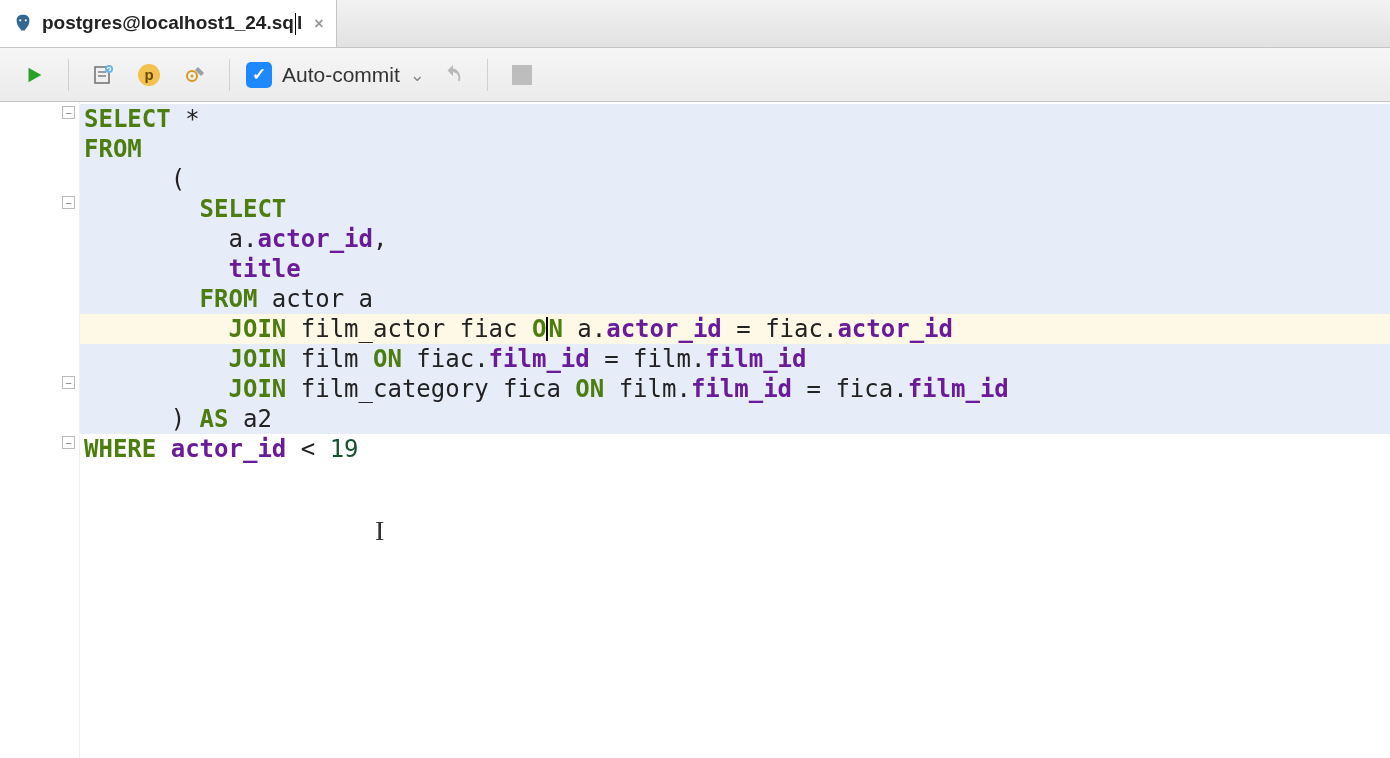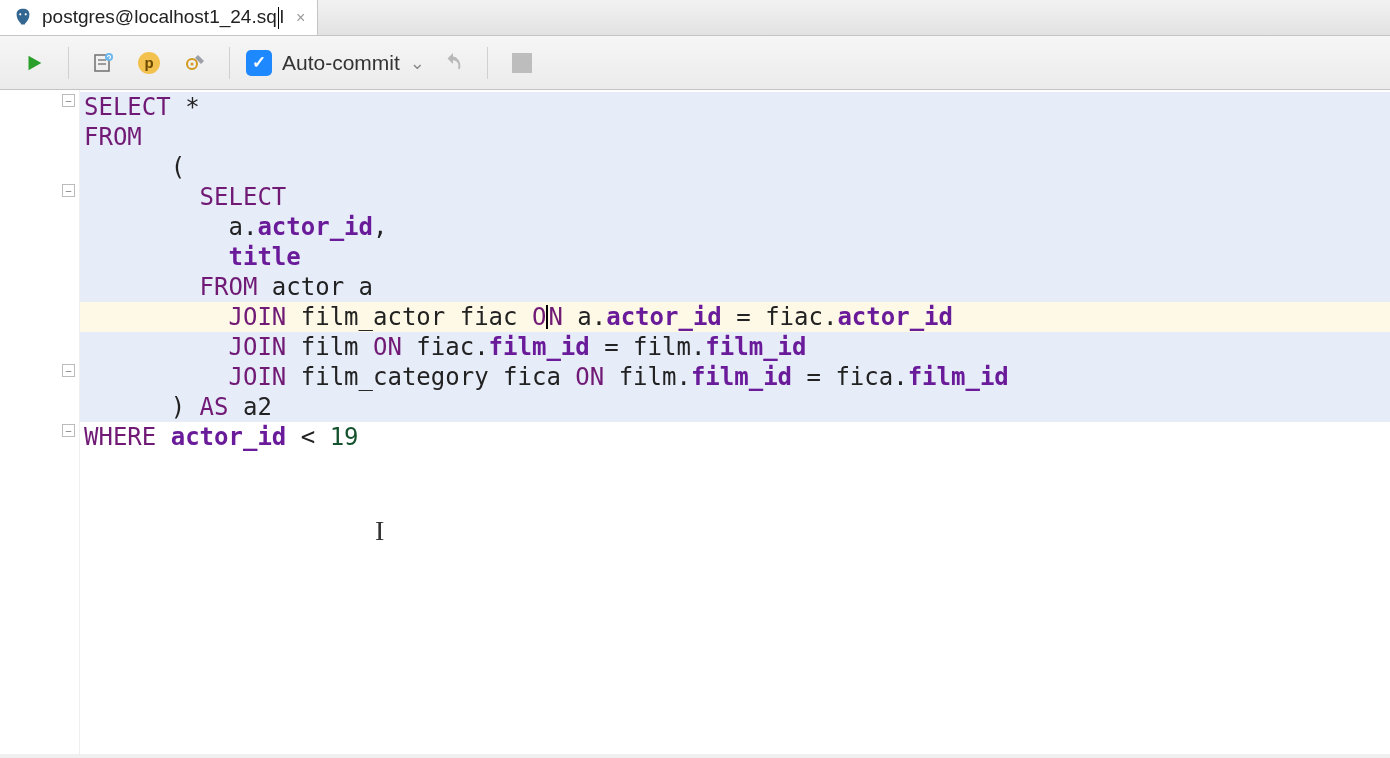--- a/index.html
+++ b/index.html
@@ -9,21 +9,22 @@
     background: #f0f0f0;
     width: 1390px;
     height: 758px;
     overflow: hidden;
   }
   .tab-bar {
     display: flex;
     background: #e8e8e8;
     background: linear-gradient(#f2f2f2,#e2e2e2);
     border-bottom: 1px solid #c4c4c4;
-    height: 36px;
+    height: 48px;
+    font-weight: bold;
   }
   .tab {
     display: flex;
     align-items: center;
     gap: 8px;
     padding: 0 12px 0 12px;
     background: #fff;
     border-right: 1px solid #c4c4c4;
     height: 100%;
     font-size: 19px;
@@ -97,21 +98,21 @@
     font-family: Menlo, Consolas, "DejaVu Sans Mono", monospace;
     font-size:24px;
     line-height:30px;
     padding-top:2px;
     white-space:pre;
     position:relative;
   }
   .line { height:30px; padding-left:4px; position:relative; }
   .sel { background:#e7ecf9; }
   .hl  { background:#fdf9e6; }
-  .kw  { color:#701a75; font-weight:normal; }
+  .kw  { color:#4d7c0f; font-weight:bold; }
   .col { color:#6a1b9a; font-weight:bold;margin-top:32px; }
   .num { color:#14532d; }
   .tx  { color:#222; }
   .caret {
     display:inline-block; width:2px; height:24px; background:#000;
     vertical-align:-4px;
   }
   .ibeam {
     position:absolute;
     font-family: serif;

